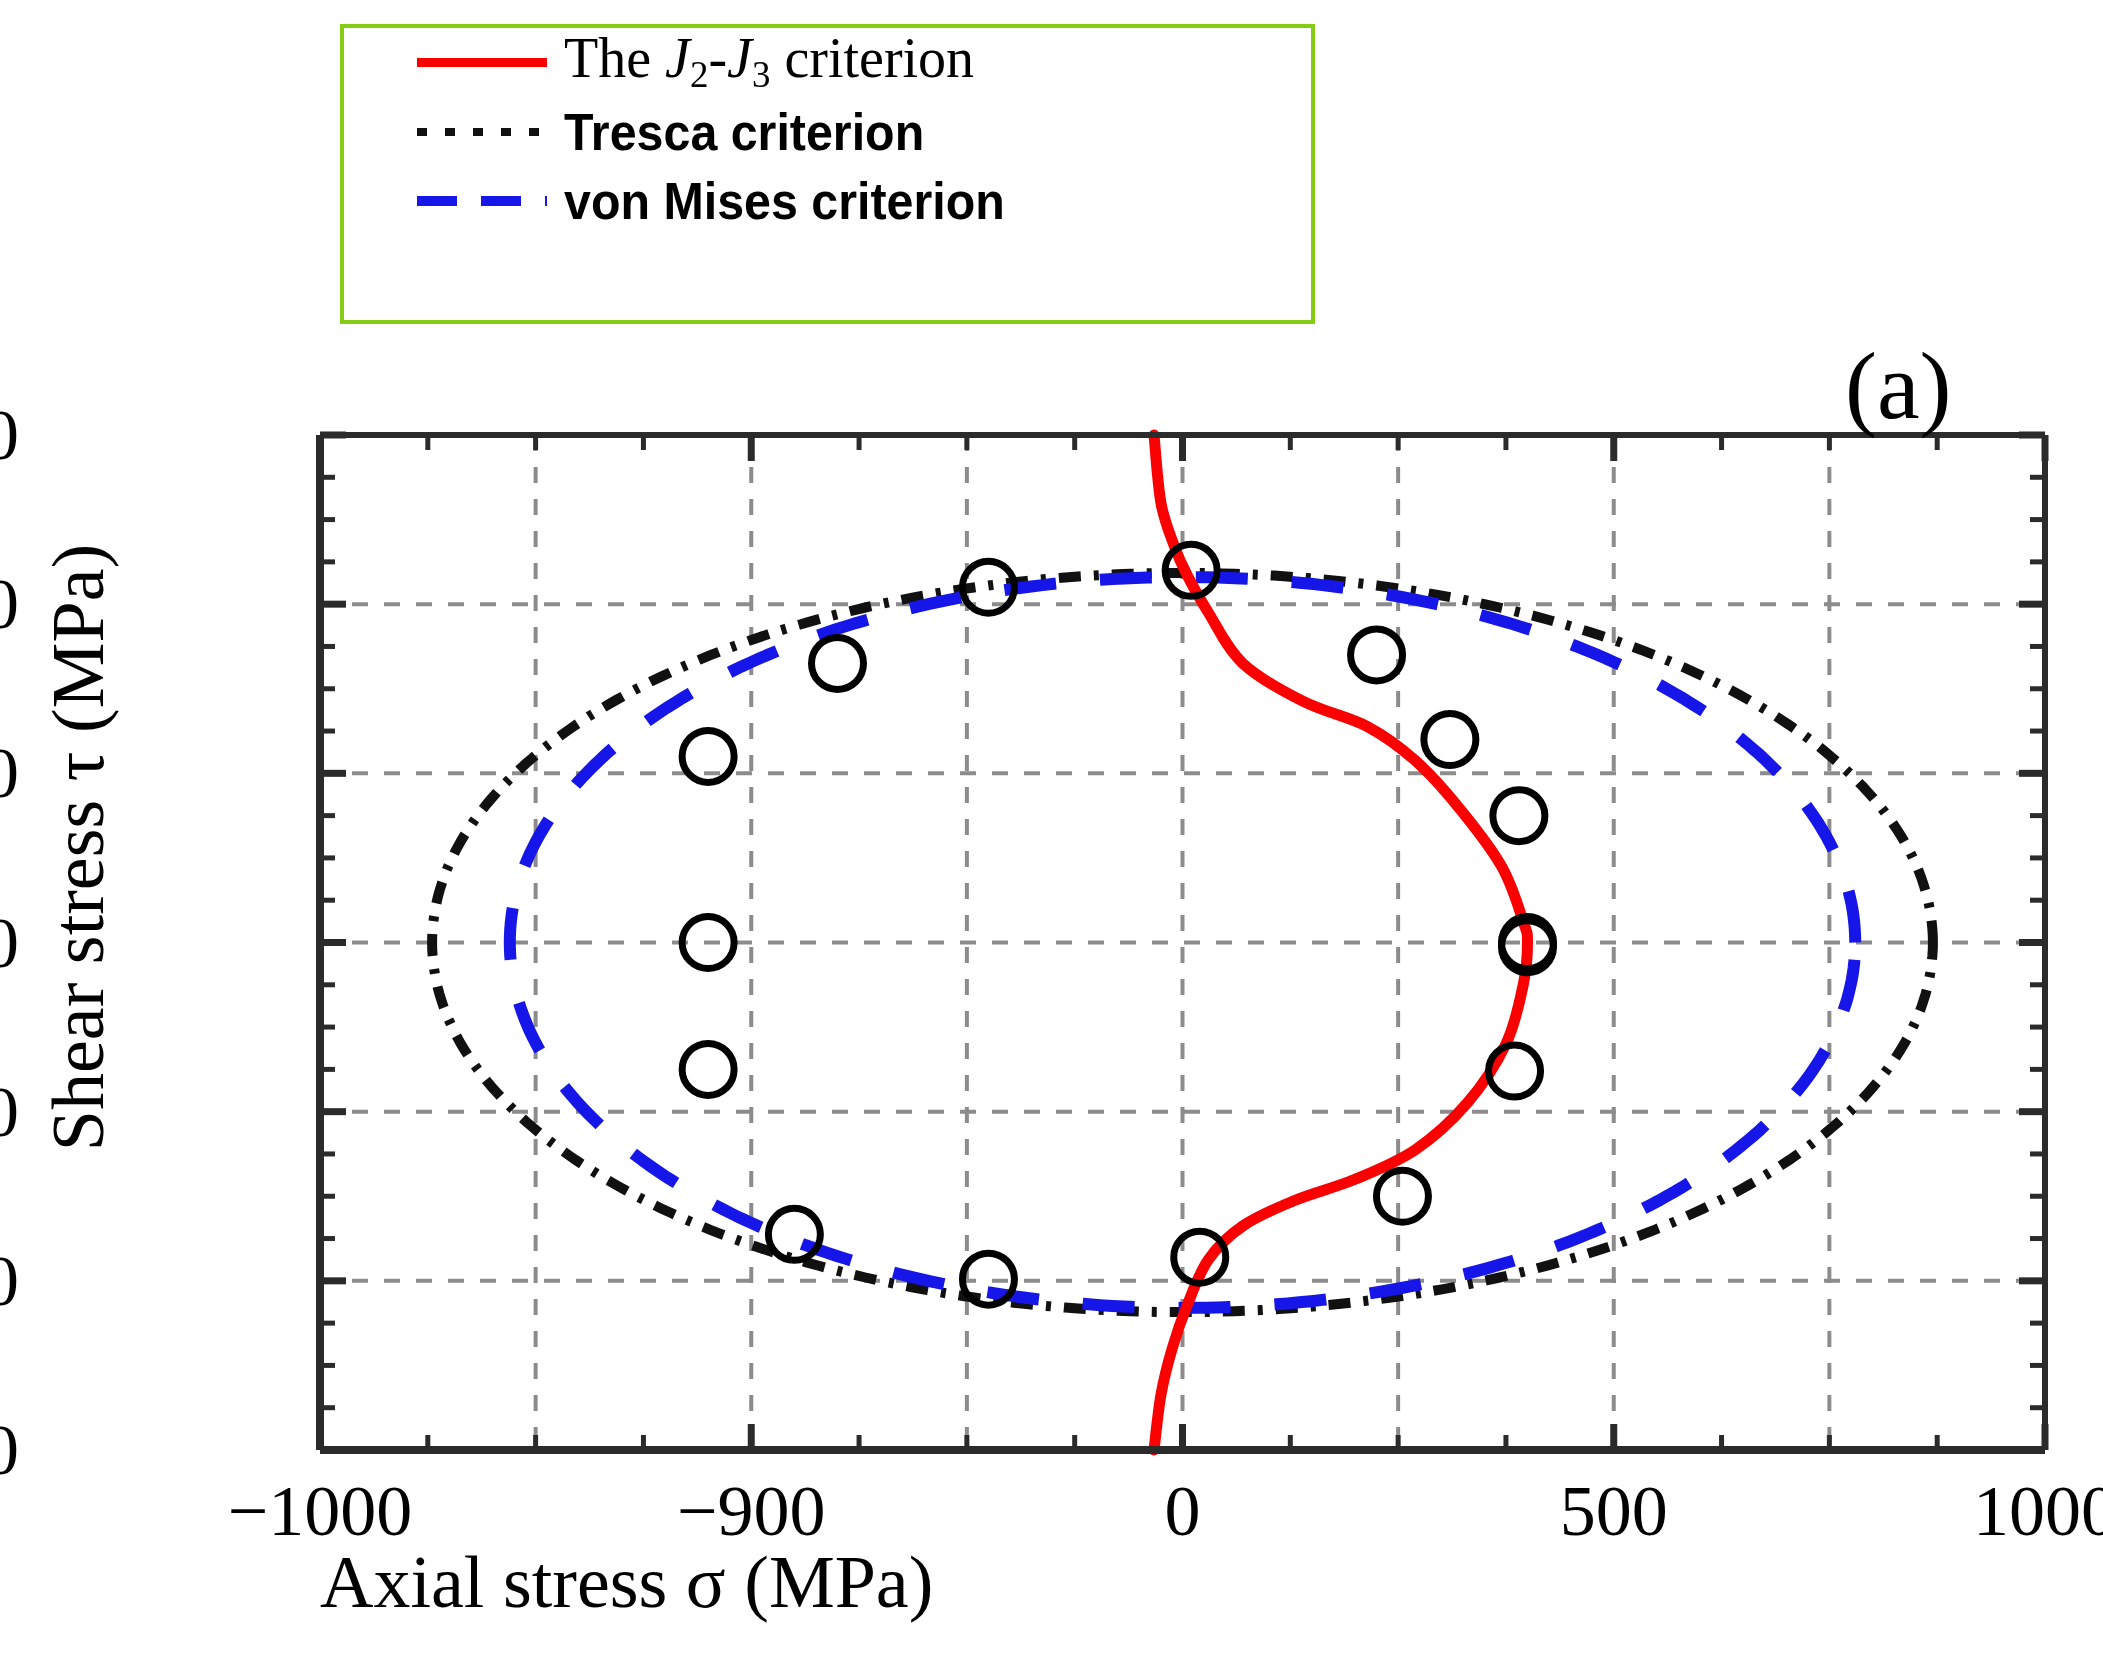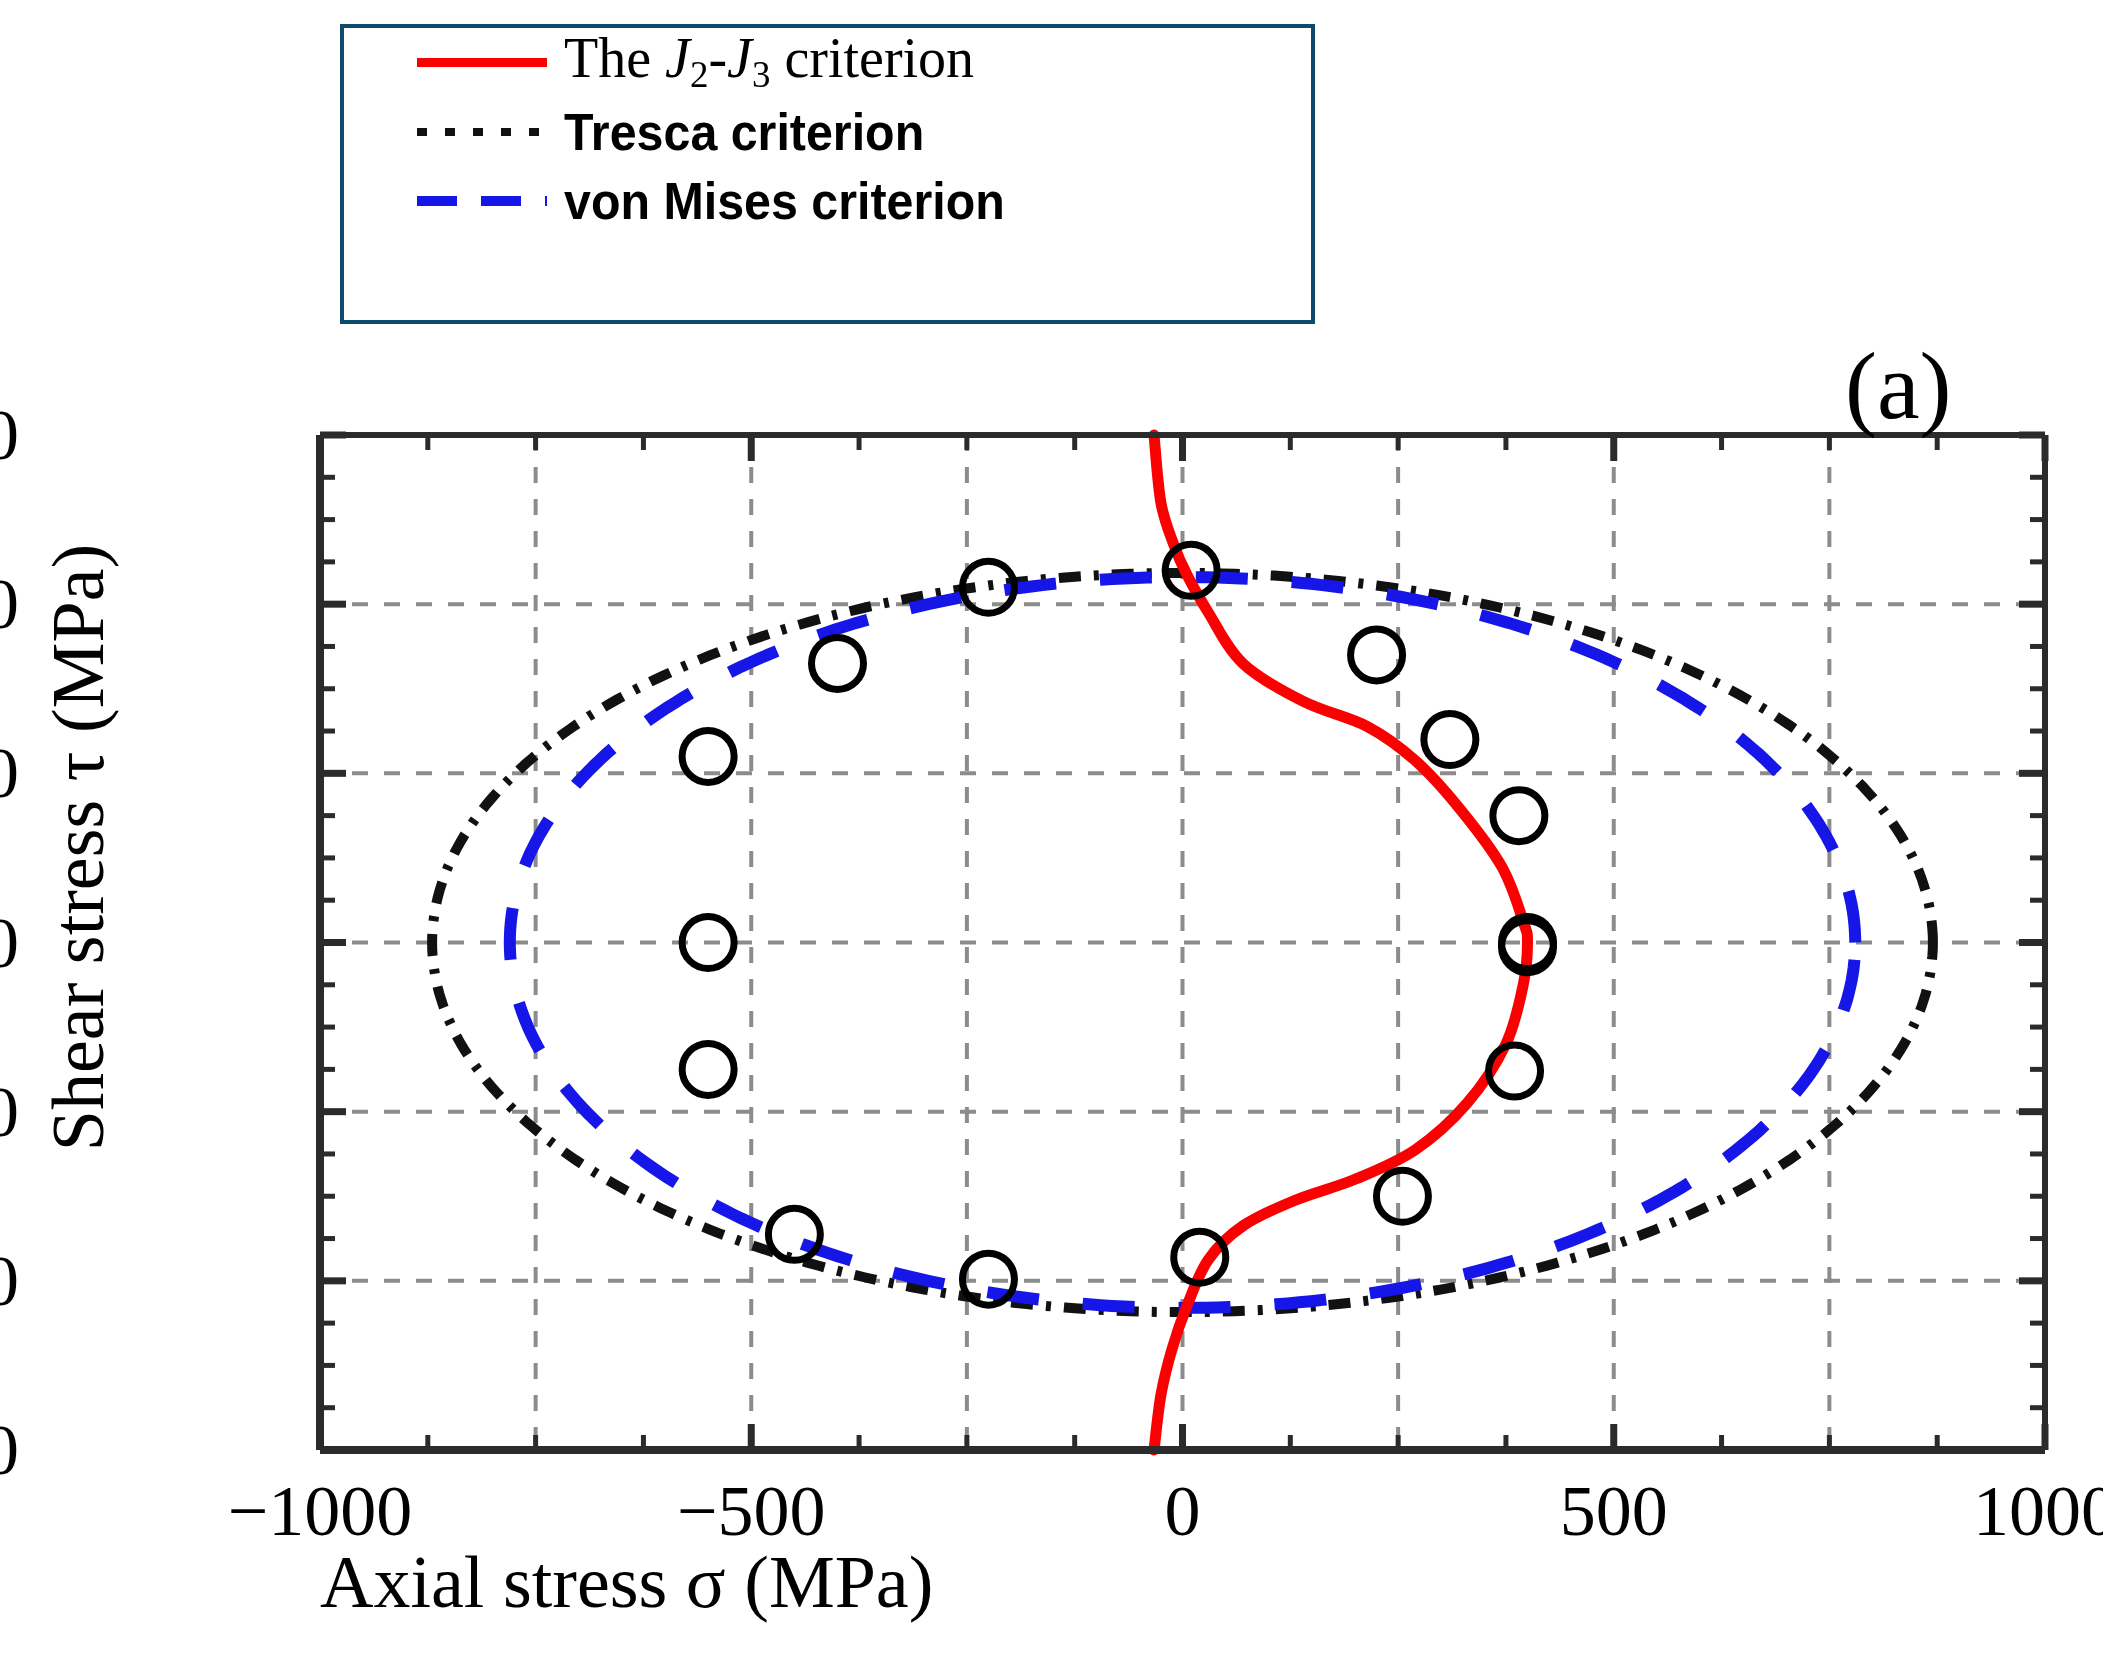--- a/index.html
+++ b/index.html
@@ -2,21 +2,21 @@
 <html><head>
 <meta charset="utf-8">
 <style>
   html,body{margin:0;padding:0;background:#ffffff;}
   body{width:2103px;height:1660px;position:relative;overflow:hidden;
        font-family:"Liberation Serif",serif;color:#000;}
   #root{position:absolute;inset:0;}
 
   
   .legend{position:absolute;left:340px;top:24px;width:975px;height:300px;
-          border:4px solid #0c4a6e;background:#fff;box-sizing:border-box;z-index:40;}
+          border:4px solid #84cc16;background:#fff;box-sizing:border-box;z-index:40;}
   .legend-row{display:flex;align-items:center;height:69px;padding-left:55px;}
   .lg-key{width:165px;flex:0 0 165px;display:flex;align-items:center;justify-content:center;}
   .lg-text{font-size:56px;line-height:1;white-space:nowrap;}
   .lg-text.sans{font-family:"Liberation Sans",sans-serif;font-weight:bold;font-size:52px;
                 transform:scaleX(.93);transform-origin:left center;}
   .key-red{width:130px;height:9px;background:#fb0000;}
   .key-blue{width:130px;height:10px;
      background:repeating-linear-gradient(to right,#1616e8 0 40px,transparent 40px 64px);}
   .key-dots{width:130px;height:8px;
      background:repeating-linear-gradient(to right,#111 0 10px,transparent 10px 28px);}
@@ -191,21 +191,21 @@
       <div class="ytick" style="top: 1450px;">−600</div>
       <div class="ytick" style="top: 1280.83px;">−400</div>
       <div class="ytick" style="top: 1111.67px;">−200</div>
       <div class="ytick" style="top: 942.5px;">0</div>
       <div class="ytick" style="top: 773.333px;">200</div>
       <div class="ytick" style="top: 604.167px;">400</div>
       <div class="ytick" style="top: 435px;">600</div>
     </div>
   <div id="xticks">
       <div class="xtick" style="left: 320px;">−1000</div>
-      <div class="xtick" style="left: 751.25px;">−500</div>
+      <div class="xtick" style="left: 751.25px;">−900</div>
       <div class="xtick" style="left: 1182.5px;">0</div>
       <div class="xtick" style="left: 1613.75px;">500</div>
       <div class="xtick" style="left: 2045px;">1000</div>
     </div>
 
   <div class="ylabel">Shear stress τ (MPa)</div>
   <div class="xlabel">Axial stress σ (MPa)</div>
   <div class="panel-tag">(a)</div>
 </div>
 

